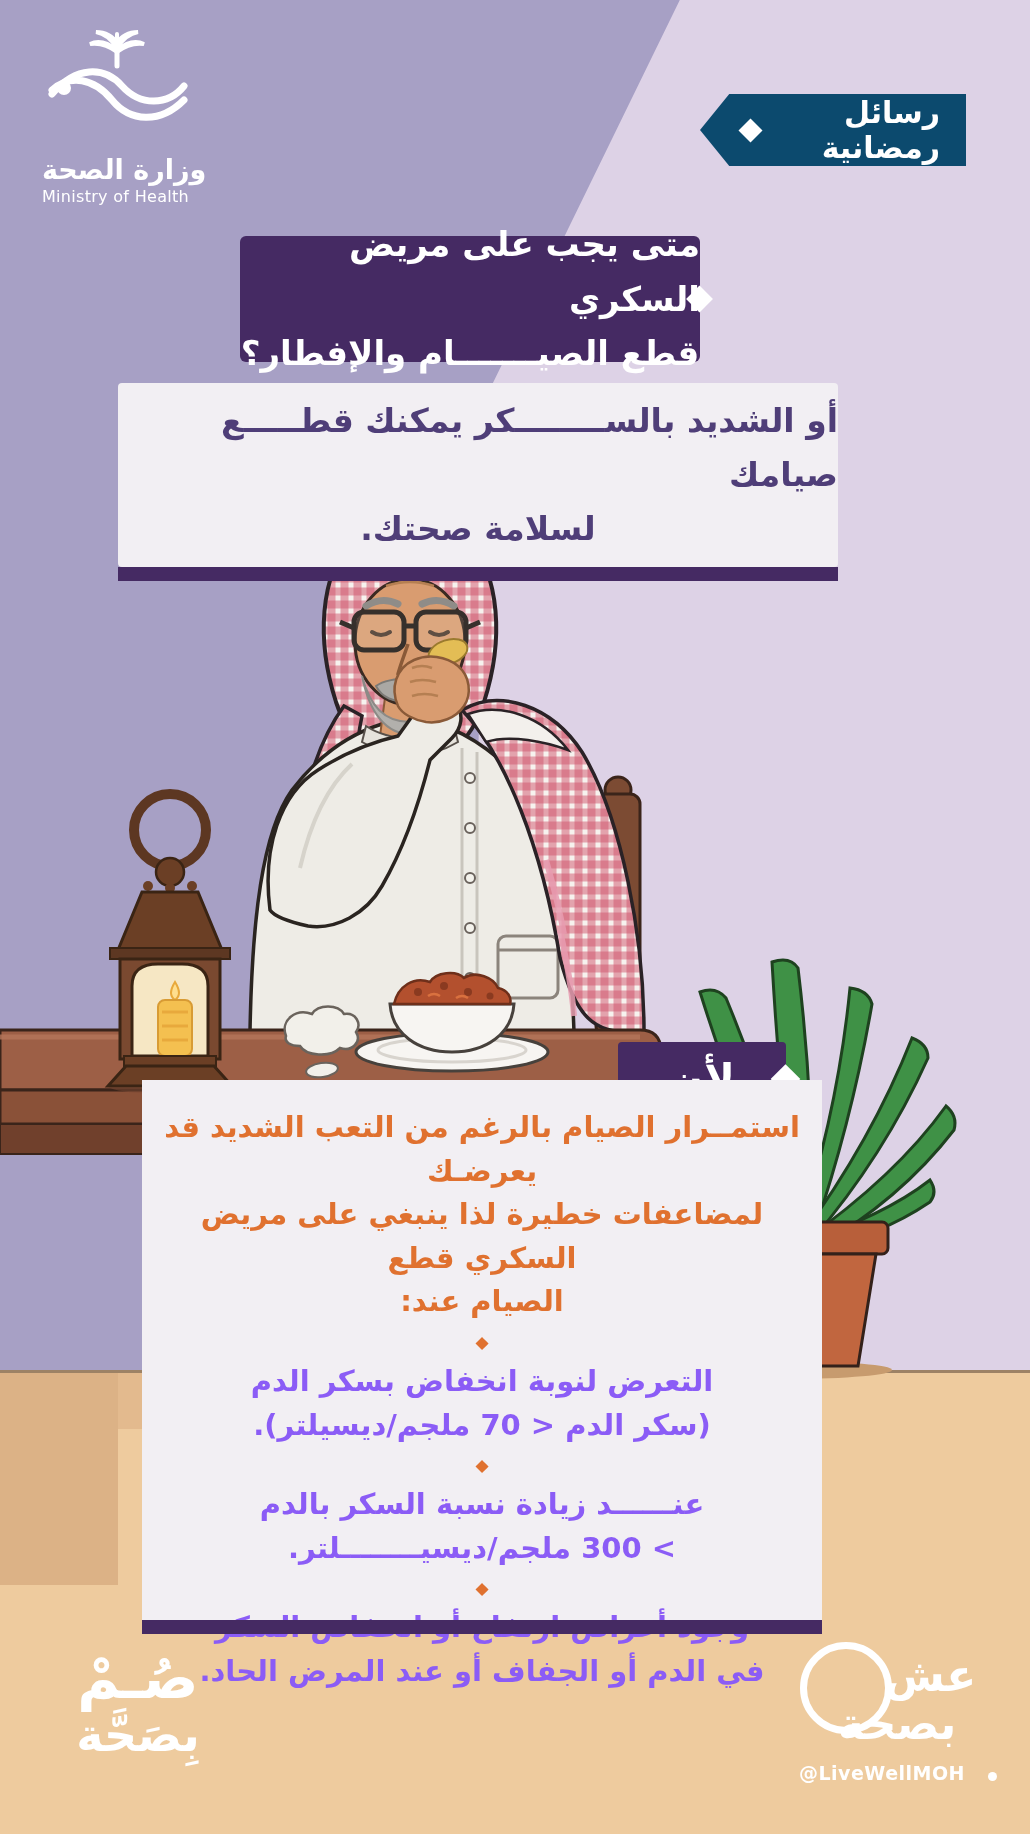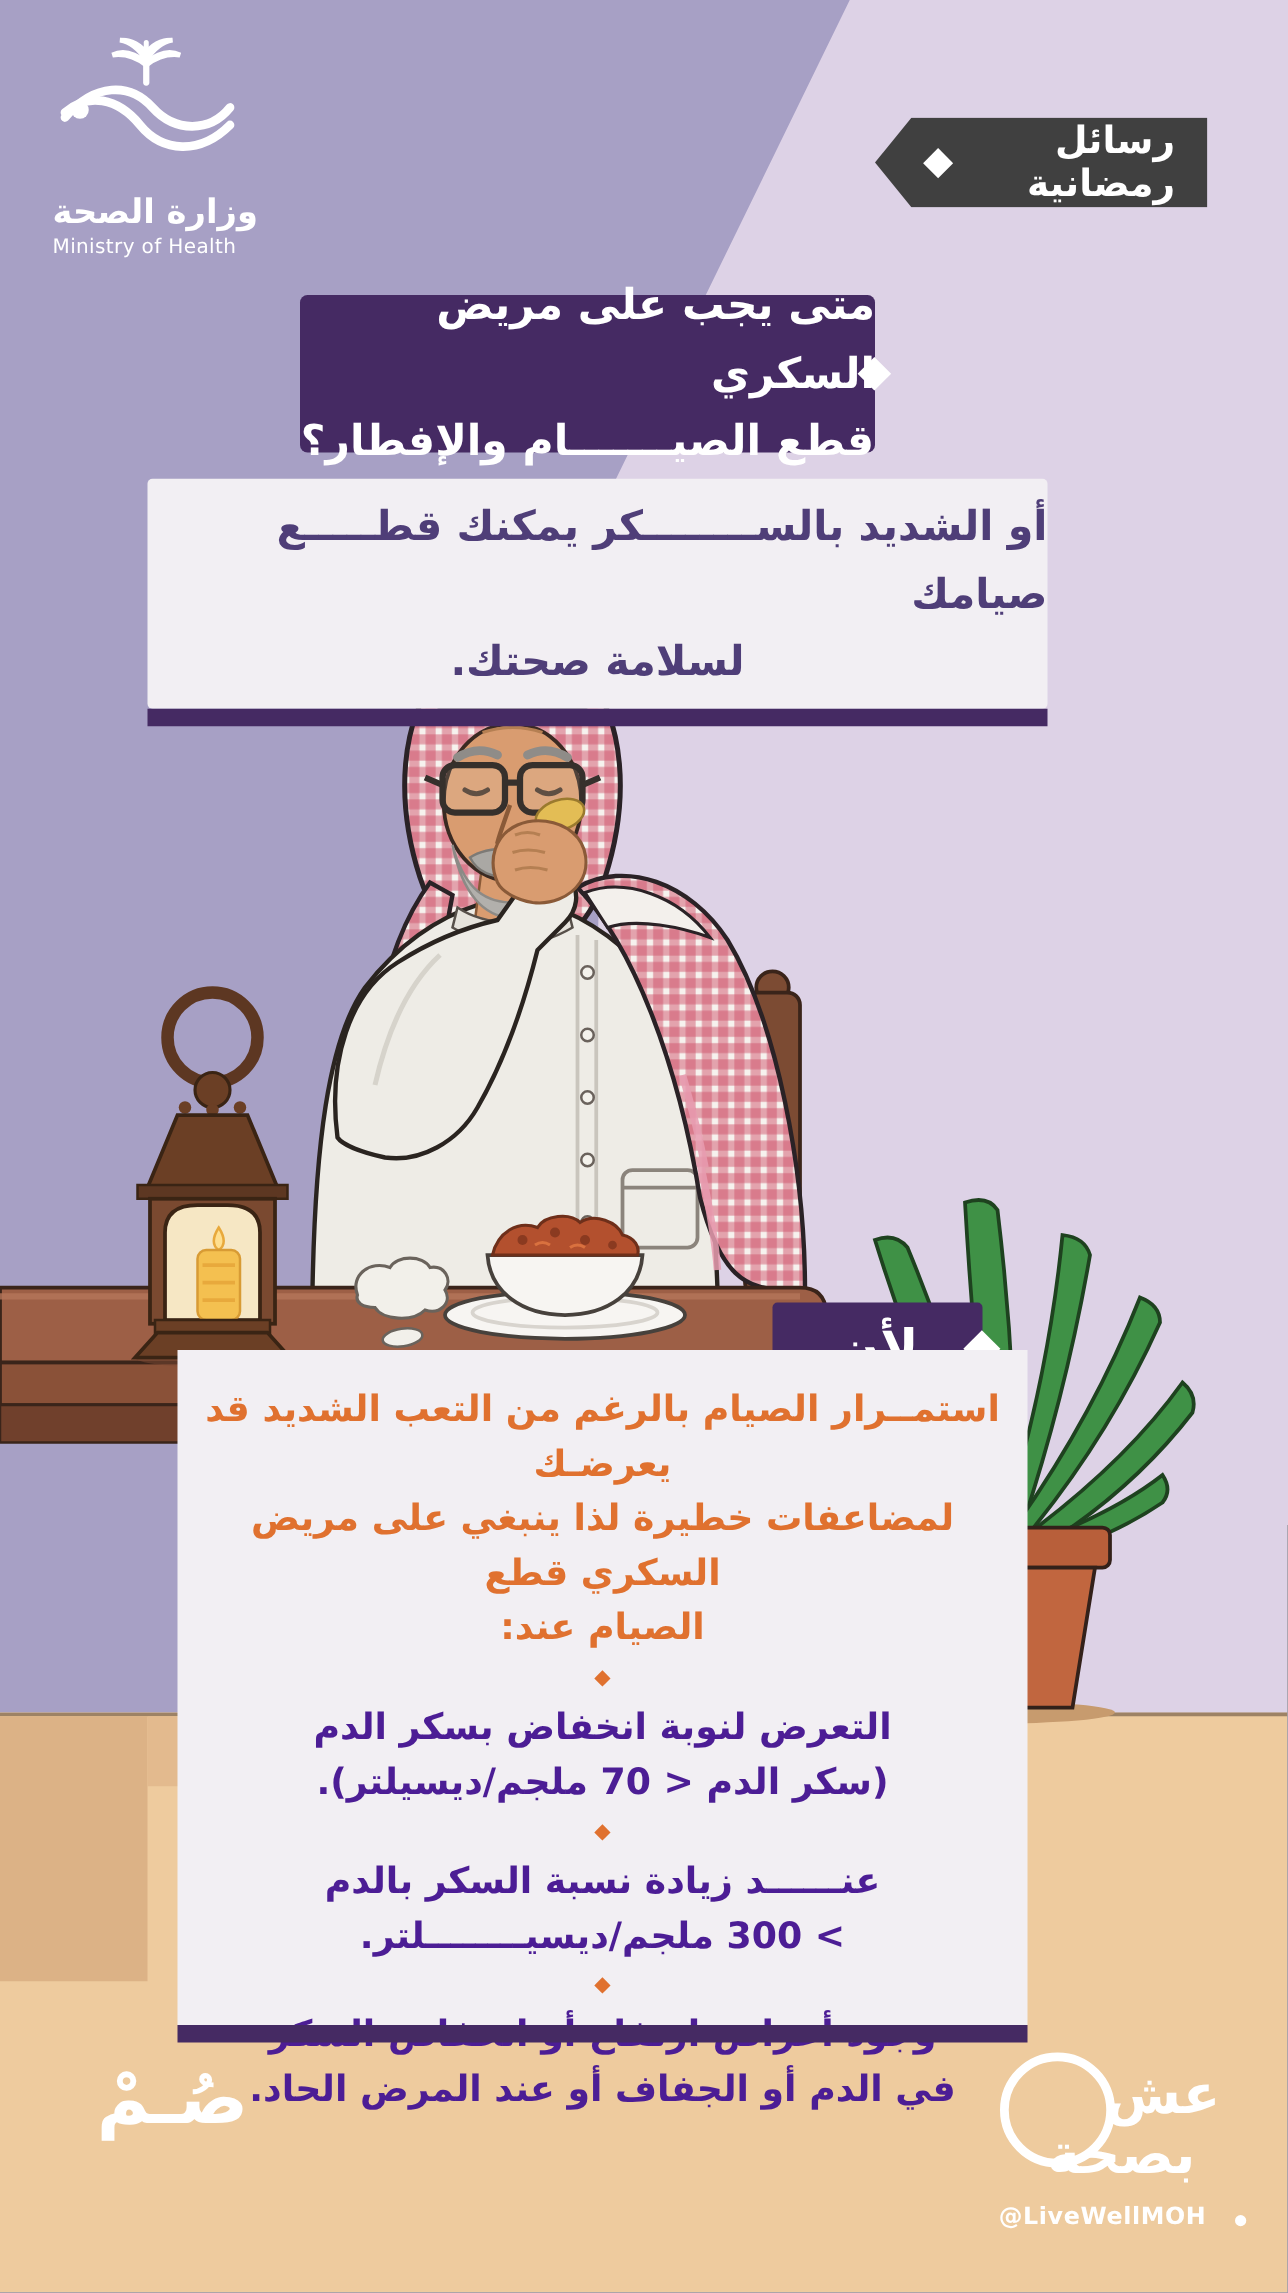--- a/index.html
+++ b/index.html
@@ -12,21 +12,21 @@
              clip-path:polygon(0 0,66% 0,47.5% 28.5%,44.6% 100%,0 100%);}
   #floor{left:0;top:1370px;width:1030px;height:464px;background:#eecb9e;
          border-top:3px solid rgba(58,42,32,.45);box-sizing:border-box;}
   #floor-shadow-a{left:0;top:1373px;width:118px;height:212px;background:#dcb286;}
   #floor-shadow-b{left:118px;top:1373px;width:150px;height:56px;background:#e3ba8e;}
   
   #moh-logo{left:42px;top:30px;width:180px;text-align:left;color:#fff;}
   #moh-logo .ar{font-size:27px;font-weight:bold;direction:rtl;margin-top:2px;}
   #moh-logo .en{font-size:16px;margin-top:2px;letter-spacing:.3px;}
   
-  #ribbon{left:700px;top:94px;width:266px;height:72px;background:#404040;
+  #ribbon{left:700px;top:94px;width:266px;height:72px;background:#0c4a6e;
           clip-path:polygon(0 50%,11% 0,100% 0,100% 100%,11% 100%);
           display:flex;align-items:center;}
   #ribbon .dmd{width:17px;height:17px;background:#fff;transform:rotate(45deg);
                margin-left:42px;flex:0 0 auto;}
   #ribbon .lbl{color:#fff;font-weight:bold;font-size:30px;direction:rtl;
                margin:0 auto;padding-left:14px;padding-right:26px;}
   
   #q-box{left:240px;top:236px;width:460px;height:126px;background:#452a63;border-radius:6px;
          display:flex;flex-direction:column;justify-content:center;align-items:center;
          color:#fff;font-weight:bold;font-size:34px;direction:rtl;line-height:1.6;}
@@ -42,21 +42,21 @@
   #b-badge{left:618px;top:1042px;width:168px;height:73px;background:#452a63;border-radius:4px;
            display:flex;align-items:center;justify-content:center;color:#fff;
            font-weight:bold;font-size:41px;direction:rtl;}
   #b-badge .dmd{position:absolute;right:-10px;top:50%;width:21px;height:21px;background:#fff;
                 transform:translateY(-50%) rotate(45deg);}
   #b-box{left:142px;top:1080px;width:680px;height:540px;background:#f2eff3;
          display:flex;flex-direction:column;align-items:center;box-sizing:border-box;
          padding-top:26px;direction:rtl;text-align:center;}
   #b-bar{left:142px;top:1620px;width:680px;height:14px;background:#452a63;}
   .intro-line{color:#e0712f;font-weight:bold;font-size:29px;line-height:1.5;}
-  .bullet-line{color:#4c1d95;font-weight:bold;font-size:29px;line-height:1.52;}
+  .bullet-line{color:#8b5cf6;font-weight:bold;font-size:29px;line-height:1.52;}
   .o-dmd{color:#e0712f;font-size:17px;line-height:1;margin:10px 0 8px 0;}
   
   #fast-logo{left:48px;top:1648px;width:180px;text-align:center;color:#fff;direction:rtl;}
   #fast-logo .l1{font-size:58px;font-weight:bold;line-height:1.05;}
   #fast-logo .l2{font-size:46px;font-weight:bold;line-height:1.15;}
   #live-logo{left:772px;top:1636px;width:240px;height:170px;color:#fff;}
   #live-ring{position:absolute;left:28px;top:6px;width:78px;height:78px;border:7px solid #fff;
              border-radius:50%;}
   #live-ar-top{position:absolute;left:112px;top:14px;font-size:44px;font-weight:bold;direction:rtl;}
   #live-ar-bottom{position:absolute;left:66px;top:62px;font-size:44px;font-weight:bold;direction:rtl;}
@@ -262,20 +262,21 @@
     <div class="bullet-line">&gt; 300 ملجم/ديسيــــــــلتر.</div>
 
     <div class="o-dmd">◆</div>
     <div class="bullet-line">وجود أعراض ارتفاع أو انخفاض السكر</div>
     <div class="bullet-line">في الدم أو الجفاف أو عند المرض الحاد.</div>
   </div>
   <div class="abs" id="b-bar"></div>
 
   <div class="abs" id="fast-logo">
     <div class="l1">صُـمْ</div>
+    <div class="l2">بِصَحَّة</div>
   </div>
 
   <div class="abs" id="live-logo">
     <div id="live-ring"></div>
     <div id="live-ar-top">عش</div>
     <div id="live-ar-bottom">بصحة</div>
     <div id="live-handle">@LiveWellMOH</div>
     <div id="live-dot"></div>
   </div>
 

